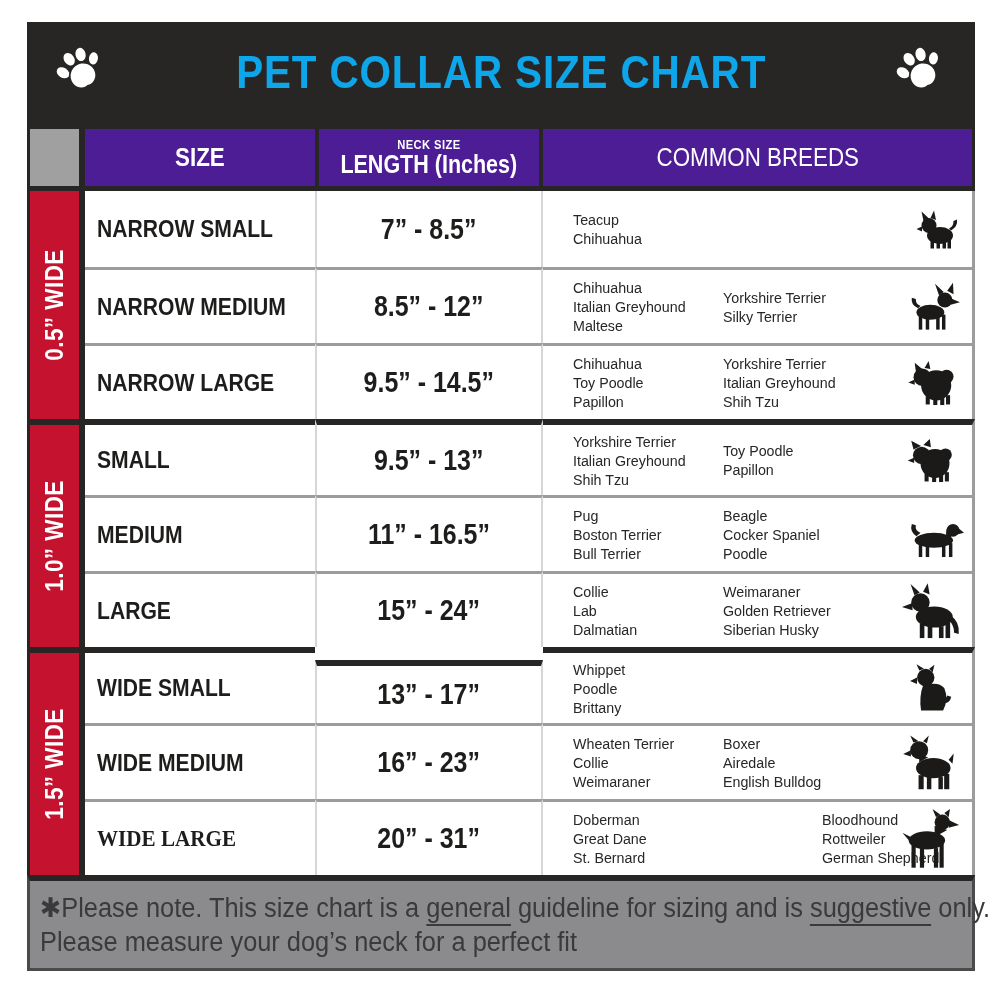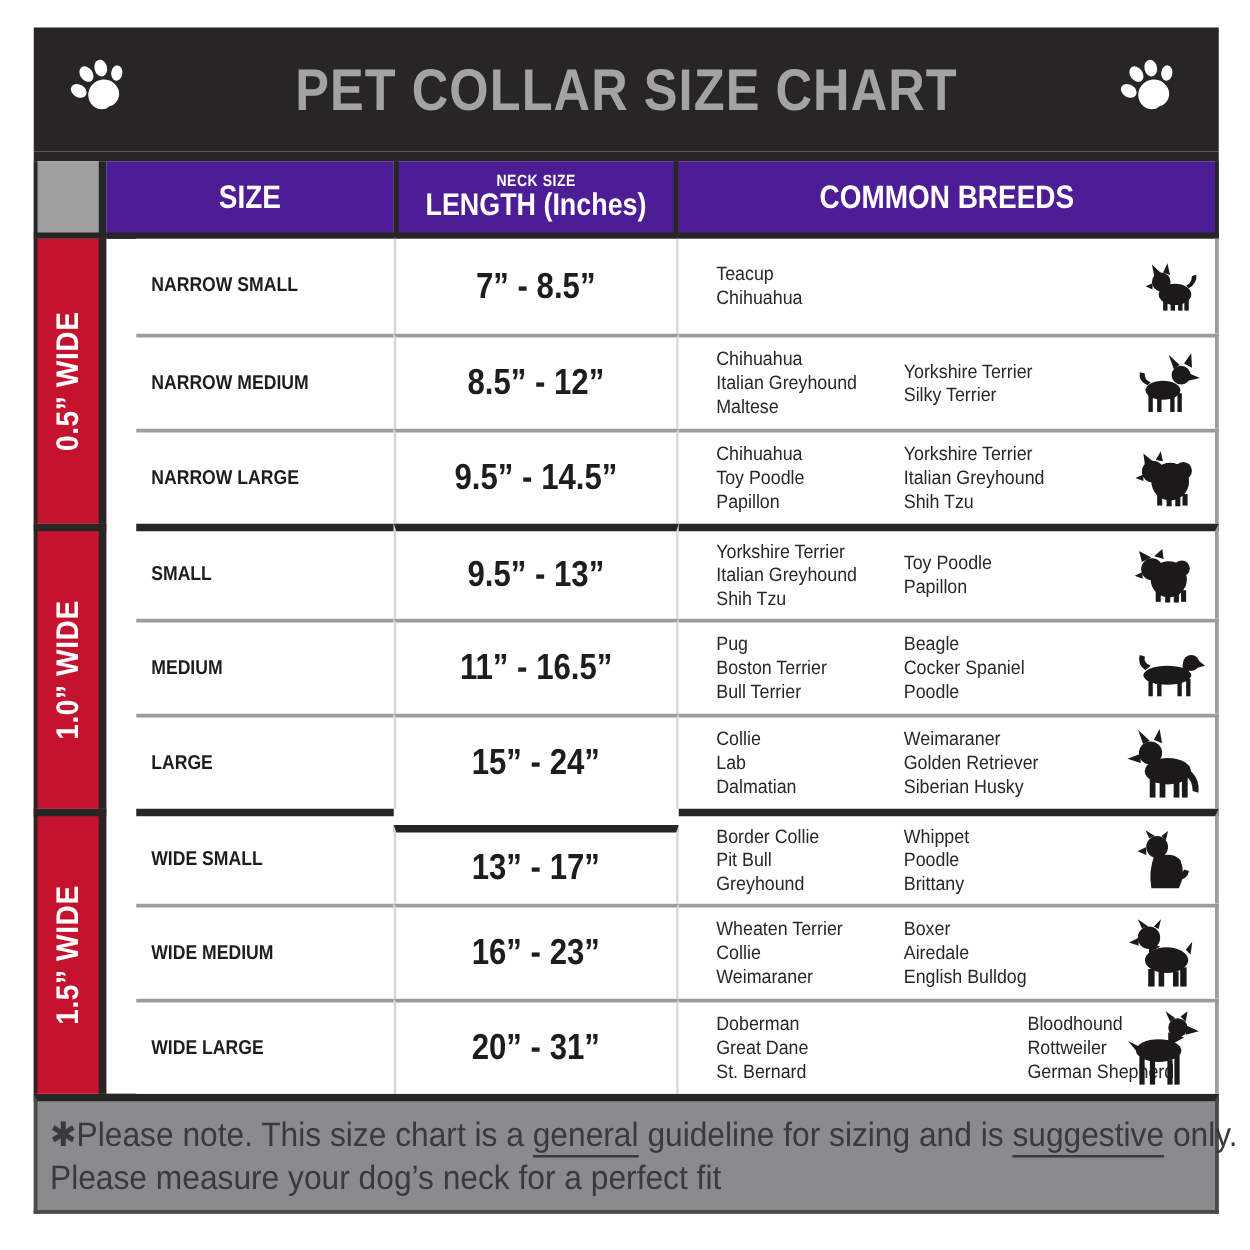--- a/index.html
+++ b/index.html
@@ -2,49 +2,49 @@
 <html><head>
 <meta charset="utf-8">
 <style>
   html,body{margin:0;padding:0;background:#ffffff;}
   body{width:1000px;height:1000px;font-family:"Liberation Sans","DejaVu Sans",sans-serif;-webkit-font-smoothing:antialiased;}
   .page{position:relative;width:1000px;height:1000px;background:#fff;overflow:hidden;}
 
   
   .titlebar{position:absolute;left:27px;top:22px;width:948px;height:99px;background:#282625;
     display:flex;align-items:center;justify-content:space-between;padding:0 26px;box-sizing:border-box;}
-  .title{color:#a3a3a3;font-size:47px;font-weight:bold;letter-spacing:1px;white-space:nowrap;}
+  .title{color:#0ea5e9;font-size:47px;font-weight:bold;letter-spacing:1px;white-space:nowrap;}
   .squeeze{display:inline-block;transform:scaleX(0.86);transform-origin:center;}
   .paw{width:56px;height:56px;flex:none;}
 
   
   .tbl{position:absolute;left:27px;top:121px;width:948px;display:grid;
     grid-template-columns:58px 230px 228px 1fr;
     grid-template-rows:62px repeat(9,76px) minmax(96px,auto);
     background:#ffffff;border-top:8px solid #282625;}
   .cell,.hcell,.corner,.rail,.footer{box-sizing:border-box;min-width:0;min-height:0;}
 
   .corner{grid-area:1/1;background:#a1a0a0;border-left:3px solid #282625;border-right:6px solid #282625;border-bottom:5px solid #282625;}
   .hcell{background:#4c1d95;color:#fff;border-bottom:5px solid #282625;
     display:flex;flex-direction:column;align-items:center;justify-content:center;line-height:1.05;}
   .h-size{grid-area:1/2;font-size:26px;font-weight:bold;}
   .h-len{grid-area:1/3;border-left:4px solid #282625;border-right:4px solid #282625;}
-  .h-breeds{grid-area:1/4;font-size:26px;font-weight:bold;border-right:3px solid #282625;}
+  .h-breeds{grid-area:1/4;font-size:26px;font-weight:normal;border-right:3px solid #282625;}
   .h-sub{font-size:13px;font-weight:bold;letter-spacing:0.5px;}
   .h-big{font-size:25px;font-weight:bold;}
 
   .rail{background:#c4122f;border-left:3px solid #282625;border-right:6px solid #282625;
     display:flex;align-items:center;justify-content:center;}
   .rail-text{writing-mode:vertical-rl;transform:rotate(180deg) scaleY(0.9);color:#fff;font-weight:bold;
     font-size:25px;letter-spacing:0.5px;white-space:nowrap;}
   .gtop{border-top:6px solid #282625;}
   .rtop{border-top:3px solid #9c9c9c;}
 
   .cell{background:#fff;color:#1e1d1c;}
-  .c-size{display:flex;align-items:center;padding-left:12px;font-size:16px;font-weight:bold;margin-left:24px;}
+  .c-size{display:flex;align-items:center;padding-left:12px;font-size:24px;font-weight:bold;}
   .c-size .squeeze,.c-len .squeeze{white-space:nowrap;}
   .c-size .squeeze{transform:scaleX(0.88);transform-origin:left center;}
   .c-len{display:flex;align-items:center;justify-content:center;font-size:29px;font-weight:bold;
     border-left:2px solid #d6d6d6;border-right:2px solid #d6d6d6;}
   .c-breeds{position:relative;display:flex;align-items:center;padding-left:30px;font-size:15.5px;
     color:#272727;border-right:3px solid #9c9c9c;}
   .blist{display:flex;flex-direction:column;}
   .b1{width:150px;flex:none;}
   .b2{flex:1;}
   .bline{line-height:19px;transform:scaleX(0.92);transform-origin:left center;white-space:nowrap;}
@@ -315,25 +315,20 @@
           </svg>
         </span>
       </div>
       <div class="cell c-size gtop" data-name="size-cell" style="grid-area: 8 / 2;">
         <span class="squeeze">WIDE SMALL</span>
       </div>
       <div class="cell c-len gtop" data-name="neck-length-cell" style="grid-area: 8 / 3; margin-top: 13px;">
         <span class="squeeze">13” - 17”</span>
       </div>
       <div class="cell c-breeds gtop" data-name="breeds-cell" style="grid-area: 8 / 4;">
-        <div class="blist b1">
-          <div class="bline" data-name="breed-name">Border Collie</div>
-          <div class="bline" data-name="breed-name">Pit Bull</div>
-          <div class="bline" data-name="breed-name">Greyhound</div>
-        </div>
         <div class="blist b2">
           <div class="bline" data-name="breed-name">Whippet</div>
           <div class="bline" data-name="breed-name">Poodle</div>
           <div class="bline" data-name="breed-name">Brittany</div>
         </div>
         <span class="dogicon" data-name="pit-bull-icon">
           <svg viewBox="0 0 100 86">
             <g fill="#1b1a19">
               <circle cx="34" cy="25" r="15"></circle>
               <polygon points="23,13 18,2 31,10"></polygon>
@@ -373,21 +368,21 @@
               <polygon points="30,30 44,34 30,42"></polygon>
               <rect x="29" y="62" width="8" height="22"></rect>
               <rect x="42" y="65" width="7" height="19"></rect>
               <rect x="60" y="65" width="7" height="19"></rect>
               <rect x="69" y="60" width="8" height="24"></rect>
               <polygon points="76,38 84,28 82,44"></polygon>
             </g>
           </svg>
         </span>
       </div>
-      <div class="cell c-size rtop" data-name="size-cell" style="grid-area: 10 / 2;">
+      <div class="cell c-size rtop" data-name="size-cell" style="grid-area: 10 / 2; font-family: Liberation Serif, serif;">
         <span class="squeeze">WIDE LARGE</span>
       </div>
       <div class="cell c-len rtop" data-name="neck-length-cell" style="grid-area: 10 / 3;">
         <span class="squeeze">20” - 31”</span>
       </div>
       <div class="cell c-breeds rtop" data-name="breeds-cell" style="grid-area: 10 / 4;">
         <div class="blist b2">
           <div class="bline" data-name="breed-name">Doberman</div>
           <div class="bline" data-name="breed-name">Great Dane</div>
           <div class="bline" data-name="breed-name">St. Bernard</div>

